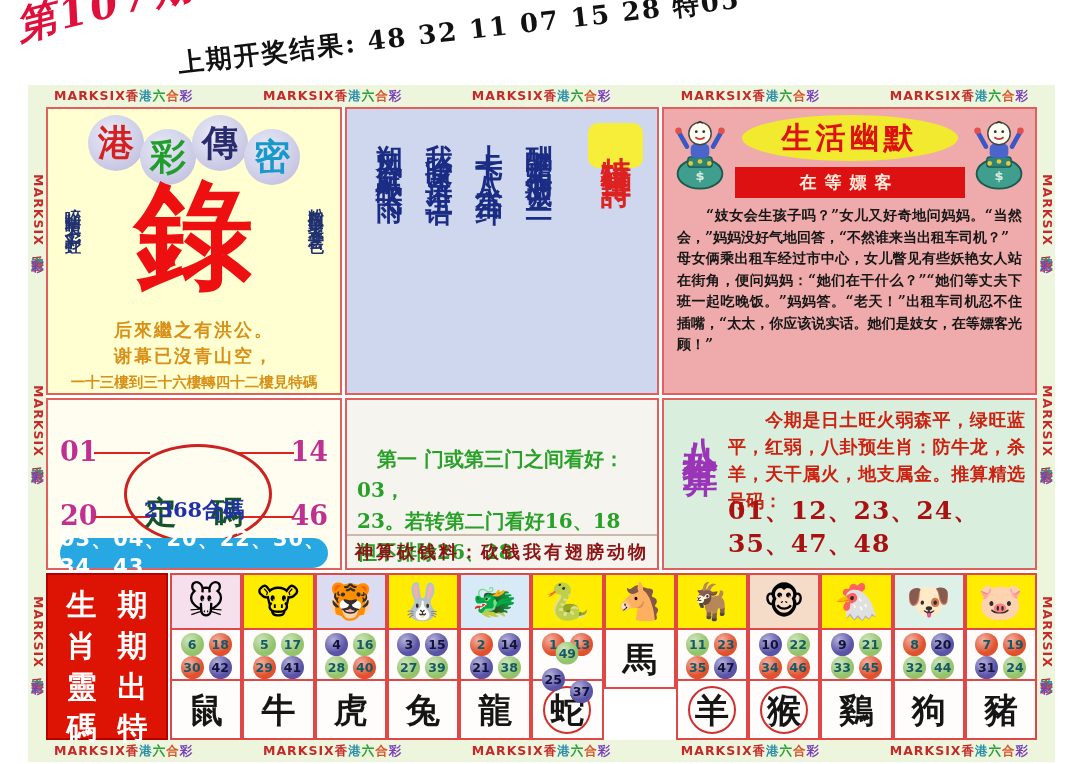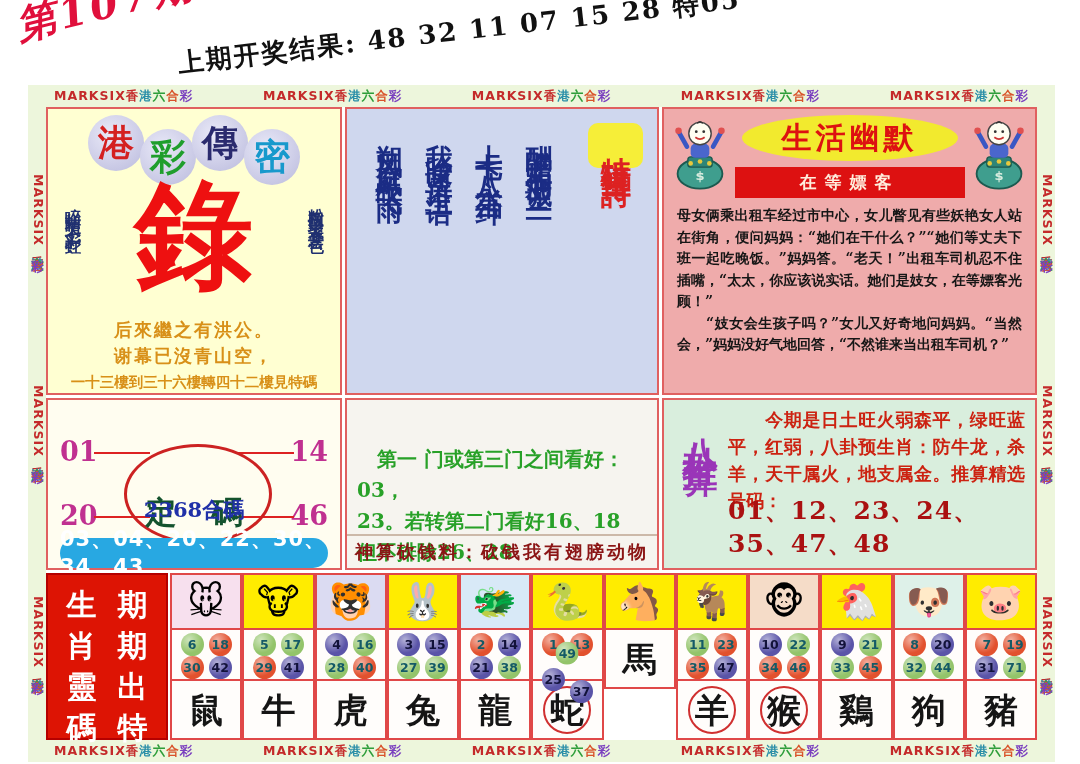--- a/index.html
+++ b/index.html
@@ -201,22 +201,22 @@
         <rect x="20" y="27" width="20" height="15" rx="5" fill="#4a66cc"></rect>
         <circle cx="30" cy="16" r="12" fill="#fffef2" stroke="#444" stroke-width="1.5"></circle>
         <circle cx="26" cy="14" r="1.5" fill="#333"></circle>
           <circle cx="34" cy="14" r="1.5" fill="#333"></circle>
         <path d="M25 20 Q30 24 35 20" stroke="#cc3333" stroke-width="1.8" fill="none"></path>
         <path d="M27 5 Q30 2 33 5" stroke="#333" stroke-width="1.5" fill="none"></path>
       </svg>
       <div class="humor-title">生活幽默</div>
       <div class="humor-banner">在等嫖客</div>
       <div class="humor-body">
+          <p>　　“妓女会生孩子吗？”女儿又好奇地问妈妈。“当然会，”妈妈没好气地回答，“不然谁来当出租车司机？”</p>
           <p>母女俩乘出租车经过市中心，女儿瞥见有些妖艳女人站在街角，便问妈妈：“她们在干什么？”“她们等丈夫下班一起吃晚饭。”妈妈答。“老天！”出租车司机忍不住插嘴，“太太，你应该说实话。她们是妓女，在等嫖客光顾！”</p>
-          <p>　　“妓女会生孩子吗？”女儿又好奇地问妈妈。“当然会，”妈妈没好气地回答，“不然谁来当出租车司机？”</p>
         </div>
     </div>
 
     <div class="panel pD">
       <div class="tang-corner tc-tl">01</div>
       <div class="tang-corner tc-tr">14</div>
       <div class="tang-corner tc-bl">20</div>
       <div class="tang-corner tc-br">46</div>
       <div class="tang-line tl1"></div>
       <div class="tang-line tl2"></div>
@@ -383,21 +383,21 @@
           <div class="z-name">
             <span class="z-char">狗</span>
           </div>
         </div>
         <div class="z-col">
           <div class="z-img" style="background: rgb(255, 236, 0);">🐷</div>
           <div class="z-balls">
             <span class="ball" style="background: radial-gradient(circle at 35% 30%, rgba(255, 255, 255, 0.55), rgba(255, 255, 255, 0) 60%), rgb(226, 81, 46); color: rgb(20, 90, 102);">7</span>
             <span class="ball" style="background: radial-gradient(circle at 35% 30%, rgba(255, 255, 255, 0.55), rgba(255, 255, 255, 0) 60%), rgb(226, 81, 46); color: rgb(20, 90, 102);">19</span>
             <span class="ball" style="background: radial-gradient(circle at 35% 30%, rgba(255, 255, 255, 0.55), rgba(255, 255, 255, 0) 60%), rgb(90, 84, 168); color: rgb(18, 18, 58);">31</span>
-            <span class="ball" style="background: radial-gradient(circle at 35% 30%, rgba(255, 255, 255, 0.55), rgba(255, 255, 255, 0) 60%), rgb(147, 196, 106); color: rgb(20, 90, 102);">71</span>
+            <span class="ball" style="background: radial-gradient(circle at 35% 30%, rgba(255, 255, 255, 0.55), rgba(255, 255, 255, 0) 60%), rgb(147, 196, 106); color: rgb(20, 90, 102);">24</span>
           </div>
           <div class="z-name">
             <span class="z-char">豬</span>
           </div>
         </div>
       </div>
 
   </div>
 </div>
 

